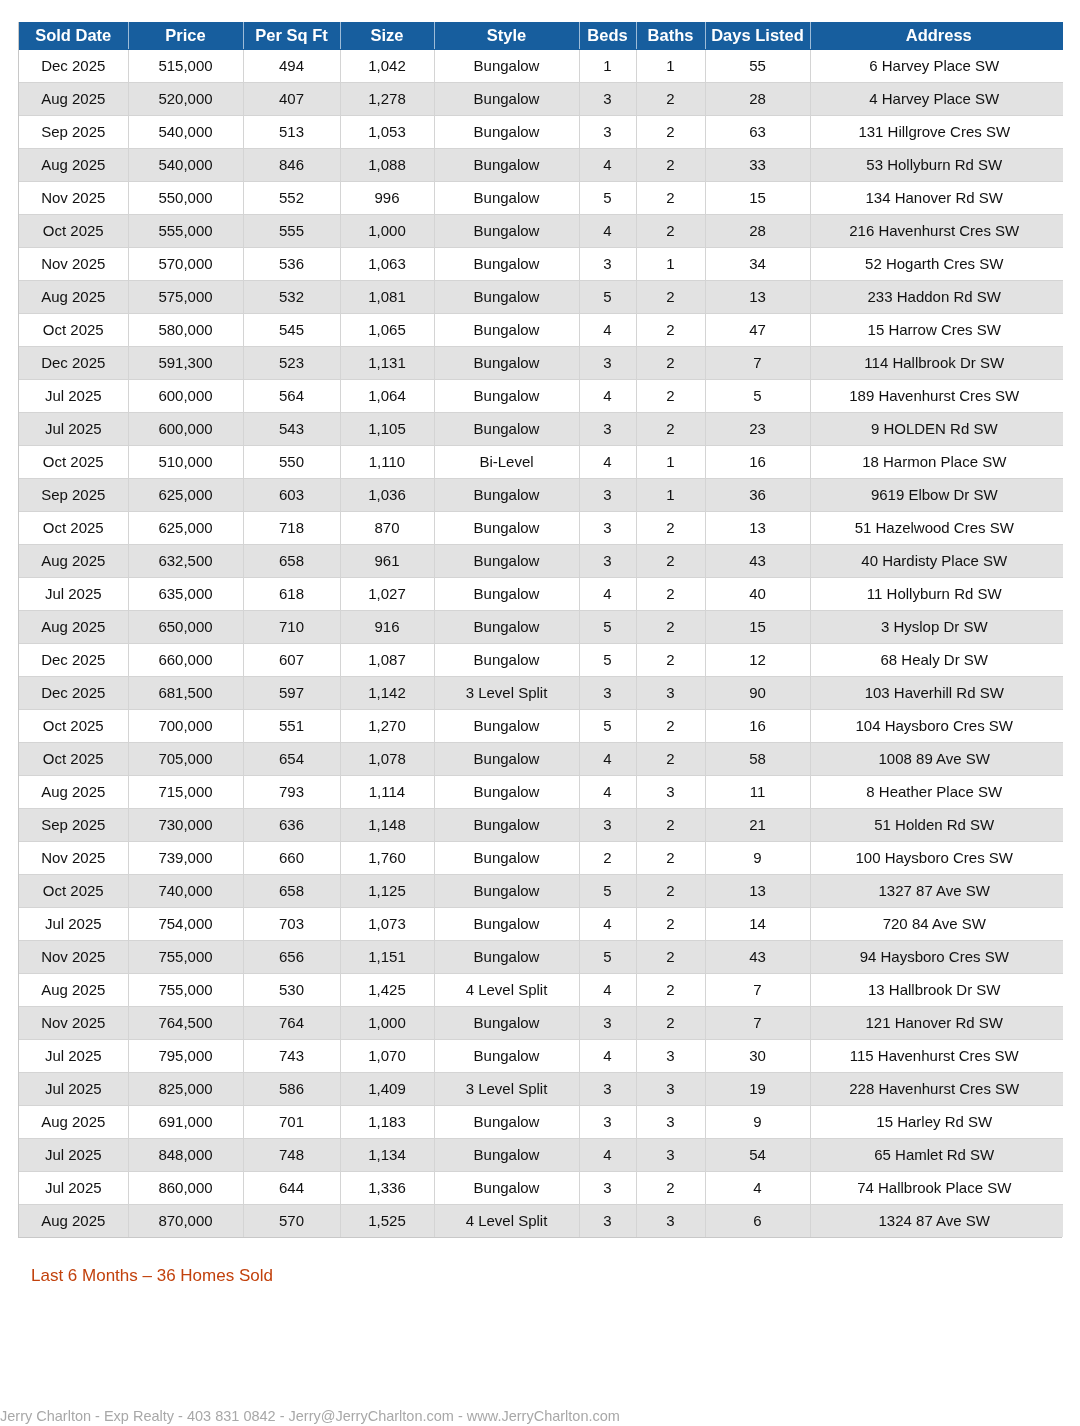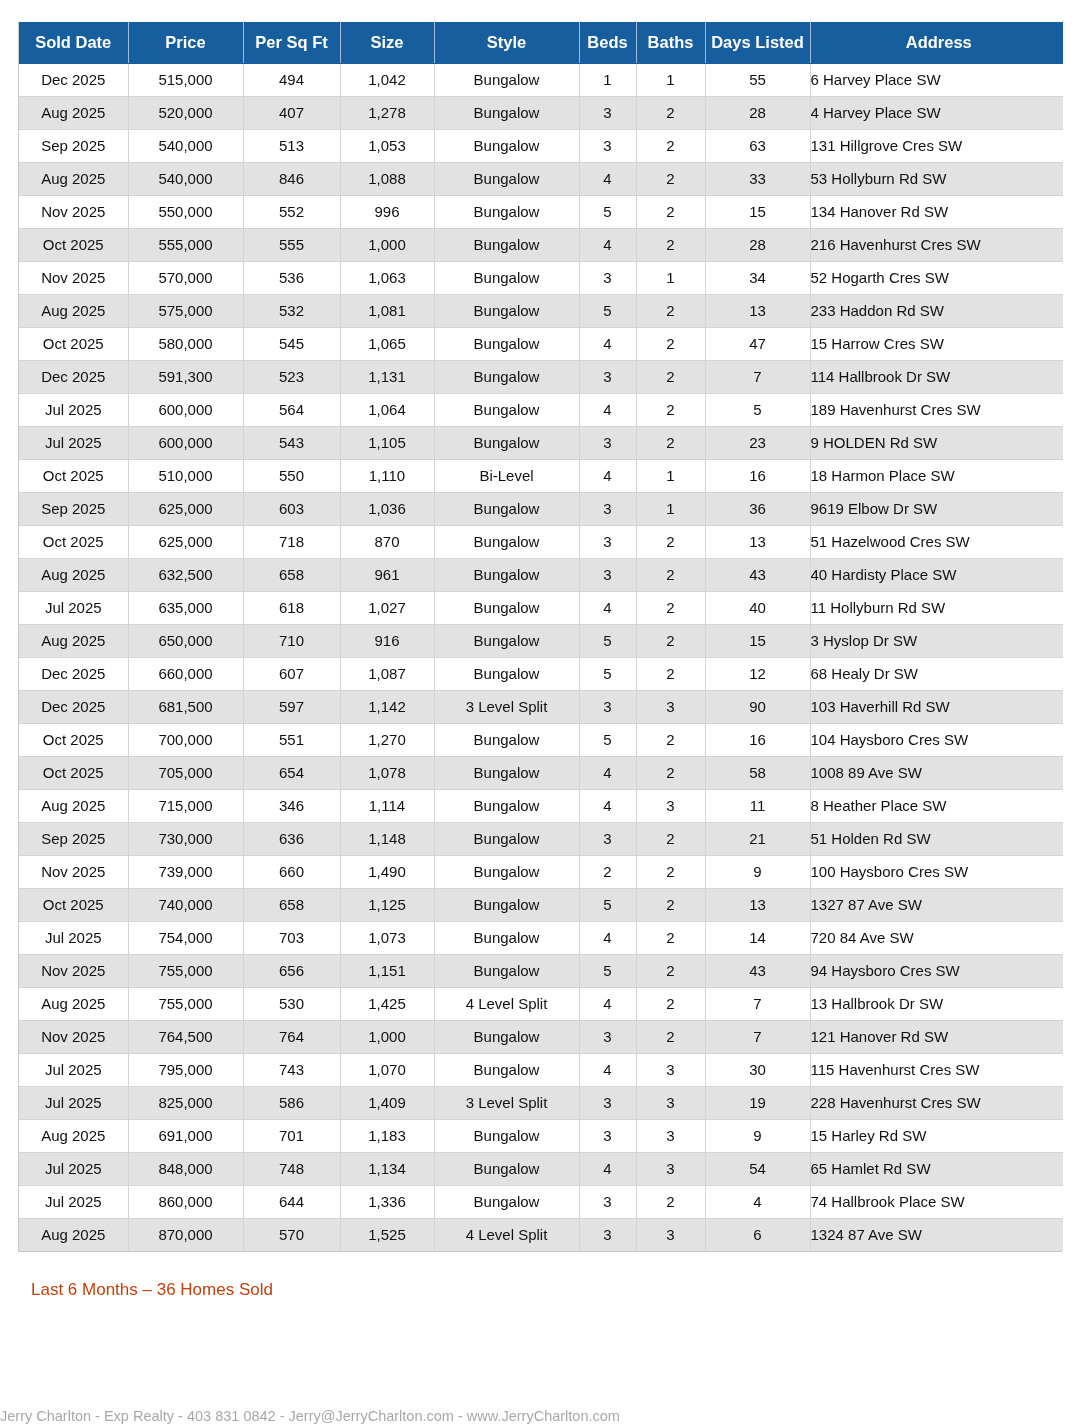--- a/index.html
+++ b/index.html
@@ -44,21 +44,21 @@
     border-collapse: collapse;
     width: 1044px;
     table-layout: fixed;
     font-size: 15px;
   }
   table.sales thead th {
     background: #175e9e;
     color: #ffffff;
     font-weight: bold;
     font-size: 16.5px;
-    height: 41px;
+    height: 27px;
     padding: 0 4px;
     text-align: center;
     border-right: 1px solid #9dbcd8;
     border-bottom: 1px solid #175e9e;
     box-sizing: border-box;
     white-space: nowrap;
     overflow: hidden;
   }
   table.sales thead th:last-child {
     border-right: none;
@@ -75,21 +75,21 @@
     border-bottom: 1px solid #d4d4d4;
     box-sizing: border-box;
     white-space: nowrap;
     overflow: hidden;
     color: #111111;
   }
   table.sales tbody td:last-child {
     border-right: none;
   }
   table.sales tbody td.left {
-    text-align: left;
+    text-align: center;
     padding-left: 0;
   }
   table.sales tbody tr:nth-child(even) td {
     background: #e2e2e2;
   }
   table.sales tbody tr:nth-child(odd) td {
     background: #ffffff;
   }
   table.sales tbody tr:last-child td {
     border-bottom: none;
@@ -397,21 +397,21 @@
             <td>1,078</td>
             <td>Bungalow</td>
             <td>4</td>
             <td>2</td>
             <td>58</td>
             <td class="left">1008 89 Ave SW</td>
           </tr>
           <tr>
             <td>Aug 2025</td>
             <td>715,000</td>
-            <td>346</td>
+            <td>793</td>
             <td>1,114</td>
             <td>Bungalow</td>
             <td>4</td>
             <td>3</td>
             <td>11</td>
             <td class="left">8 Heather Place SW</td>
           </tr>
           <tr>
             <td>Sep 2025</td>
             <td>730,000</td>
@@ -420,21 +420,21 @@
             <td>Bungalow</td>
             <td>3</td>
             <td>2</td>
             <td>21</td>
             <td class="left">51 Holden Rd SW</td>
           </tr>
           <tr>
             <td>Nov 2025</td>
             <td>739,000</td>
             <td>660</td>
-            <td>1,490</td>
+            <td>1,760</td>
             <td>Bungalow</td>
             <td>2</td>
             <td>2</td>
             <td>9</td>
             <td class="left">100 Haysboro Cres SW</td>
           </tr>
           <tr>
             <td>Oct 2025</td>
             <td>740,000</td>
             <td>658</td>

